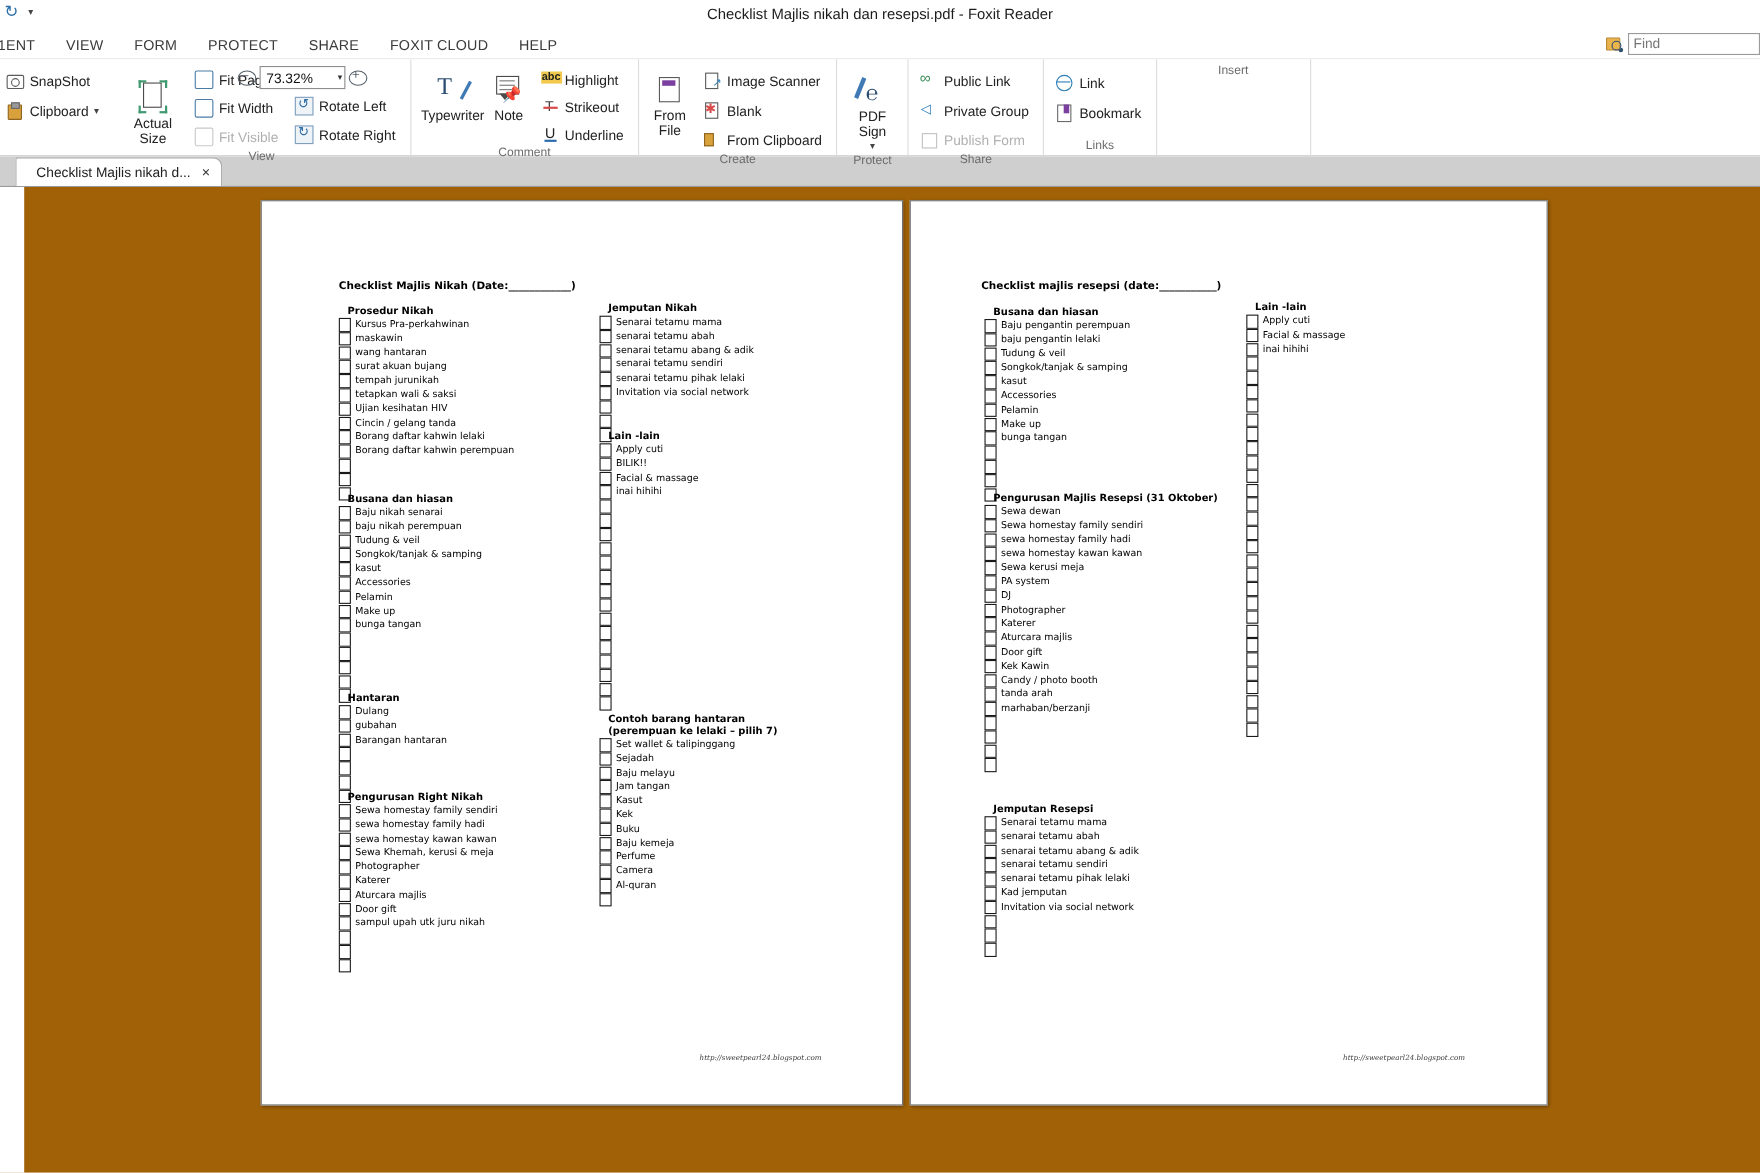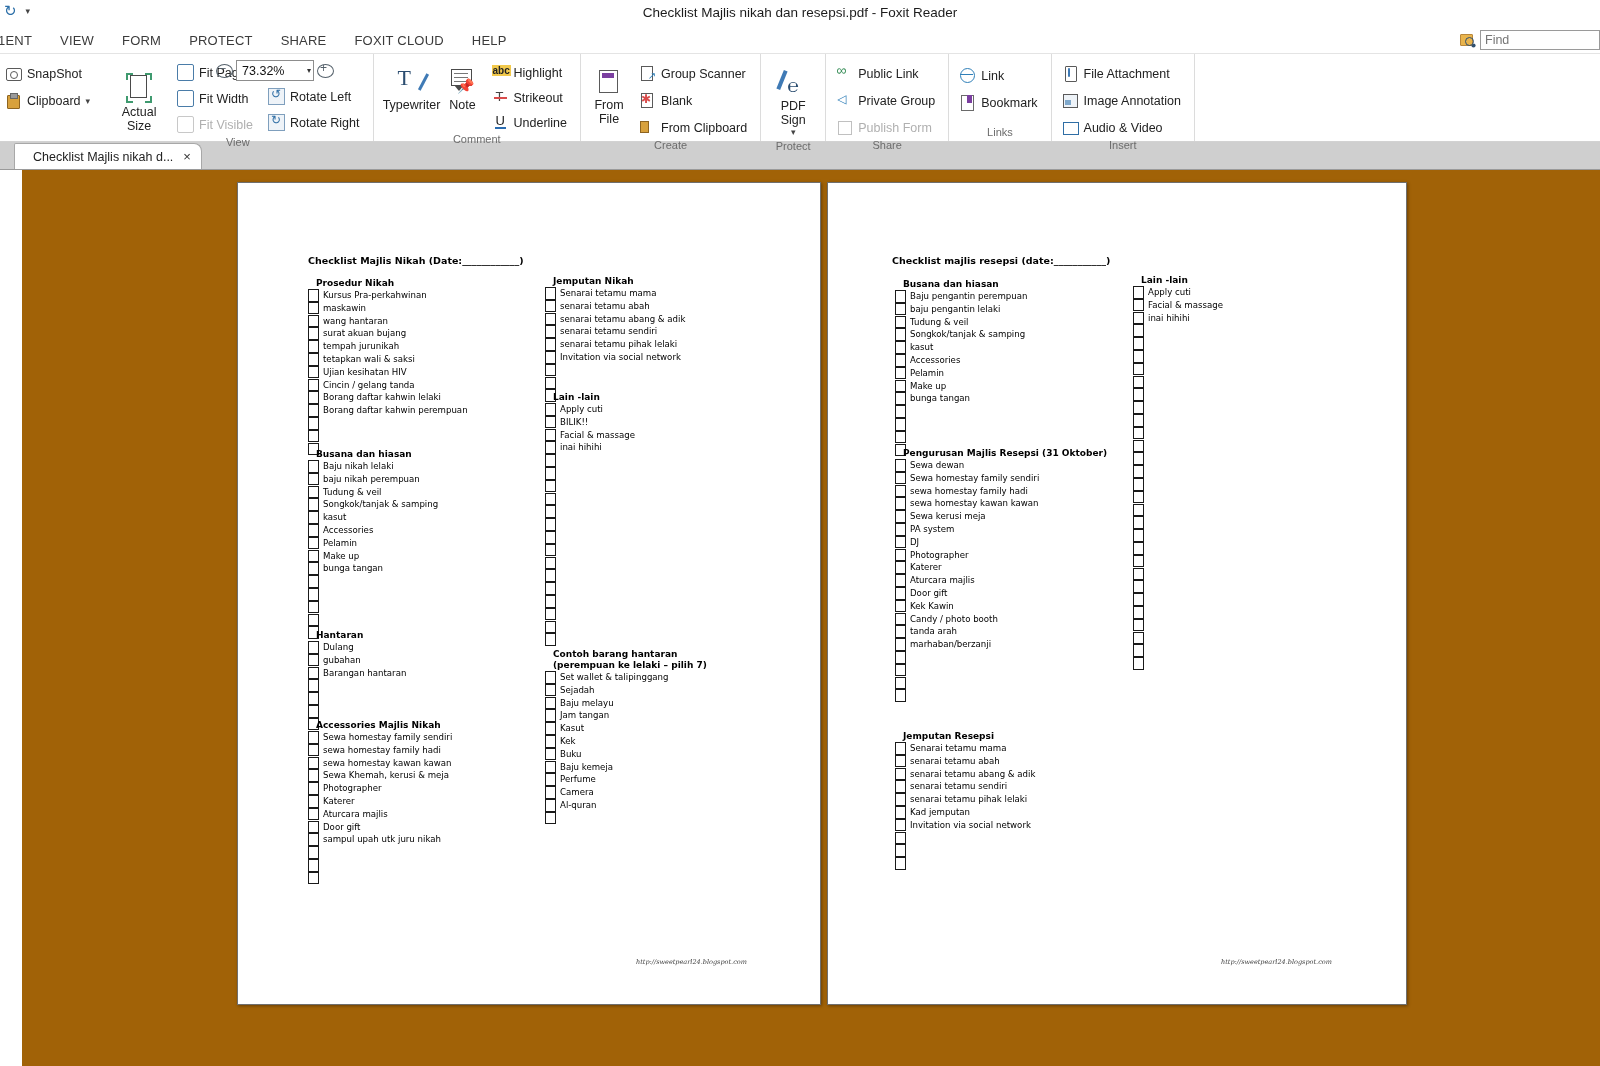--- a/index.html
+++ b/index.html
@@ -479,21 +479,21 @@
             <span class="bar"></span>
           </span>
         <span class="cap">From File</span>
       </div>
       <div style="display:flex;flex-direction:column;gap:4px;margin-left:6px;">
         <div class="rbtn">
           <span class="sm-ic">
               <span class="pg2"></span>
               <span class="ac">↗</span>
             </span>
-          <span>Group Scanner</span>
+          <span>Image Scanner</span>
         </div>
         <div class="rbtn">
           <span class="sm-ic">
               <span class="pg2"></span>
               <span class="star">✱</span>
             </span>
           <span>Blank</span>
         </div>
         <div class="rbtn">
           <span class="sm-ic">
@@ -546,34 +546,20 @@
       </div>
       <div class="rbtn">
         <span class="bm-ic"></span>
         <span>Bookmark</span>
       </div>
     </div>
     <div class="glabel">Links</div>
   </div>
 
   <div class="rgroup" style="min-width:140px;">
-    <div style="display:flex;flex-direction:column;gap:4px;padding-top:4px;">
-      <div class="rbtn">
-        <span class="fa-ic"></span>
-        <span>File Attachment</span>
-      </div>
-      <div class="rbtn">
-        <span class="ia-ic"></span>
-        <span>Image Annotation</span>
-      </div>
-      <div class="rbtn">
-        <span class="av-ic"></span>
-        <span>Audio &amp; Video</span>
-      </div>
-    </div>
     <div class="glabel">Insert</div>
   </div>
 
   <div style="flex:1;"></div>
 </div>
 
 <div class="tabstrip">
   <div class="doctab">
     <span>Checklist Majlis nikah d...</span>
     <span class="tclose">×</span>
@@ -635,21 +621,21 @@
           <li class="row">
             <span class="cb"></span>
           </li>
         </ul>
       </div>
       <div class="sec" style="left: 68px; top: 266px;">
         <h4>Busana dan hiasan</h4>
         <ul class="rows">
           <li class="row">
             <span class="cb"></span>
-            <span class="txt">Baju nikah lelaki</span>
+            <span class="txt">Baju nikah senarai</span>
           </li>
           <li class="row">
             <span class="cb"></span>
             <span class="txt">baju nikah perempuan</span>
           </li>
           <li class="row">
             <span class="cb"></span>
             <span class="txt">Tudung &amp; veil</span>
           </li>
           <li class="row">
@@ -716,21 +702,21 @@
           </li>
           <li class="row">
             <span class="cb"></span>
           </li>
           <li class="row">
             <span class="cb"></span>
           </li>
         </ul>
       </div>
       <div class="sec" style="left: 68px; top: 537px;">
-        <h4>Accessories Majlis Nikah</h4>
+        <h4>Pengurusan Right Nikah</h4>
         <ul class="rows">
           <li class="row">
             <span class="cb"></span>
             <span class="txt">Sewa homestay family sendiri</span>
           </li>
           <li class="row">
             <span class="cb"></span>
             <span class="txt">sewa homestay family hadi</span>
           </li>
           <li class="row">

